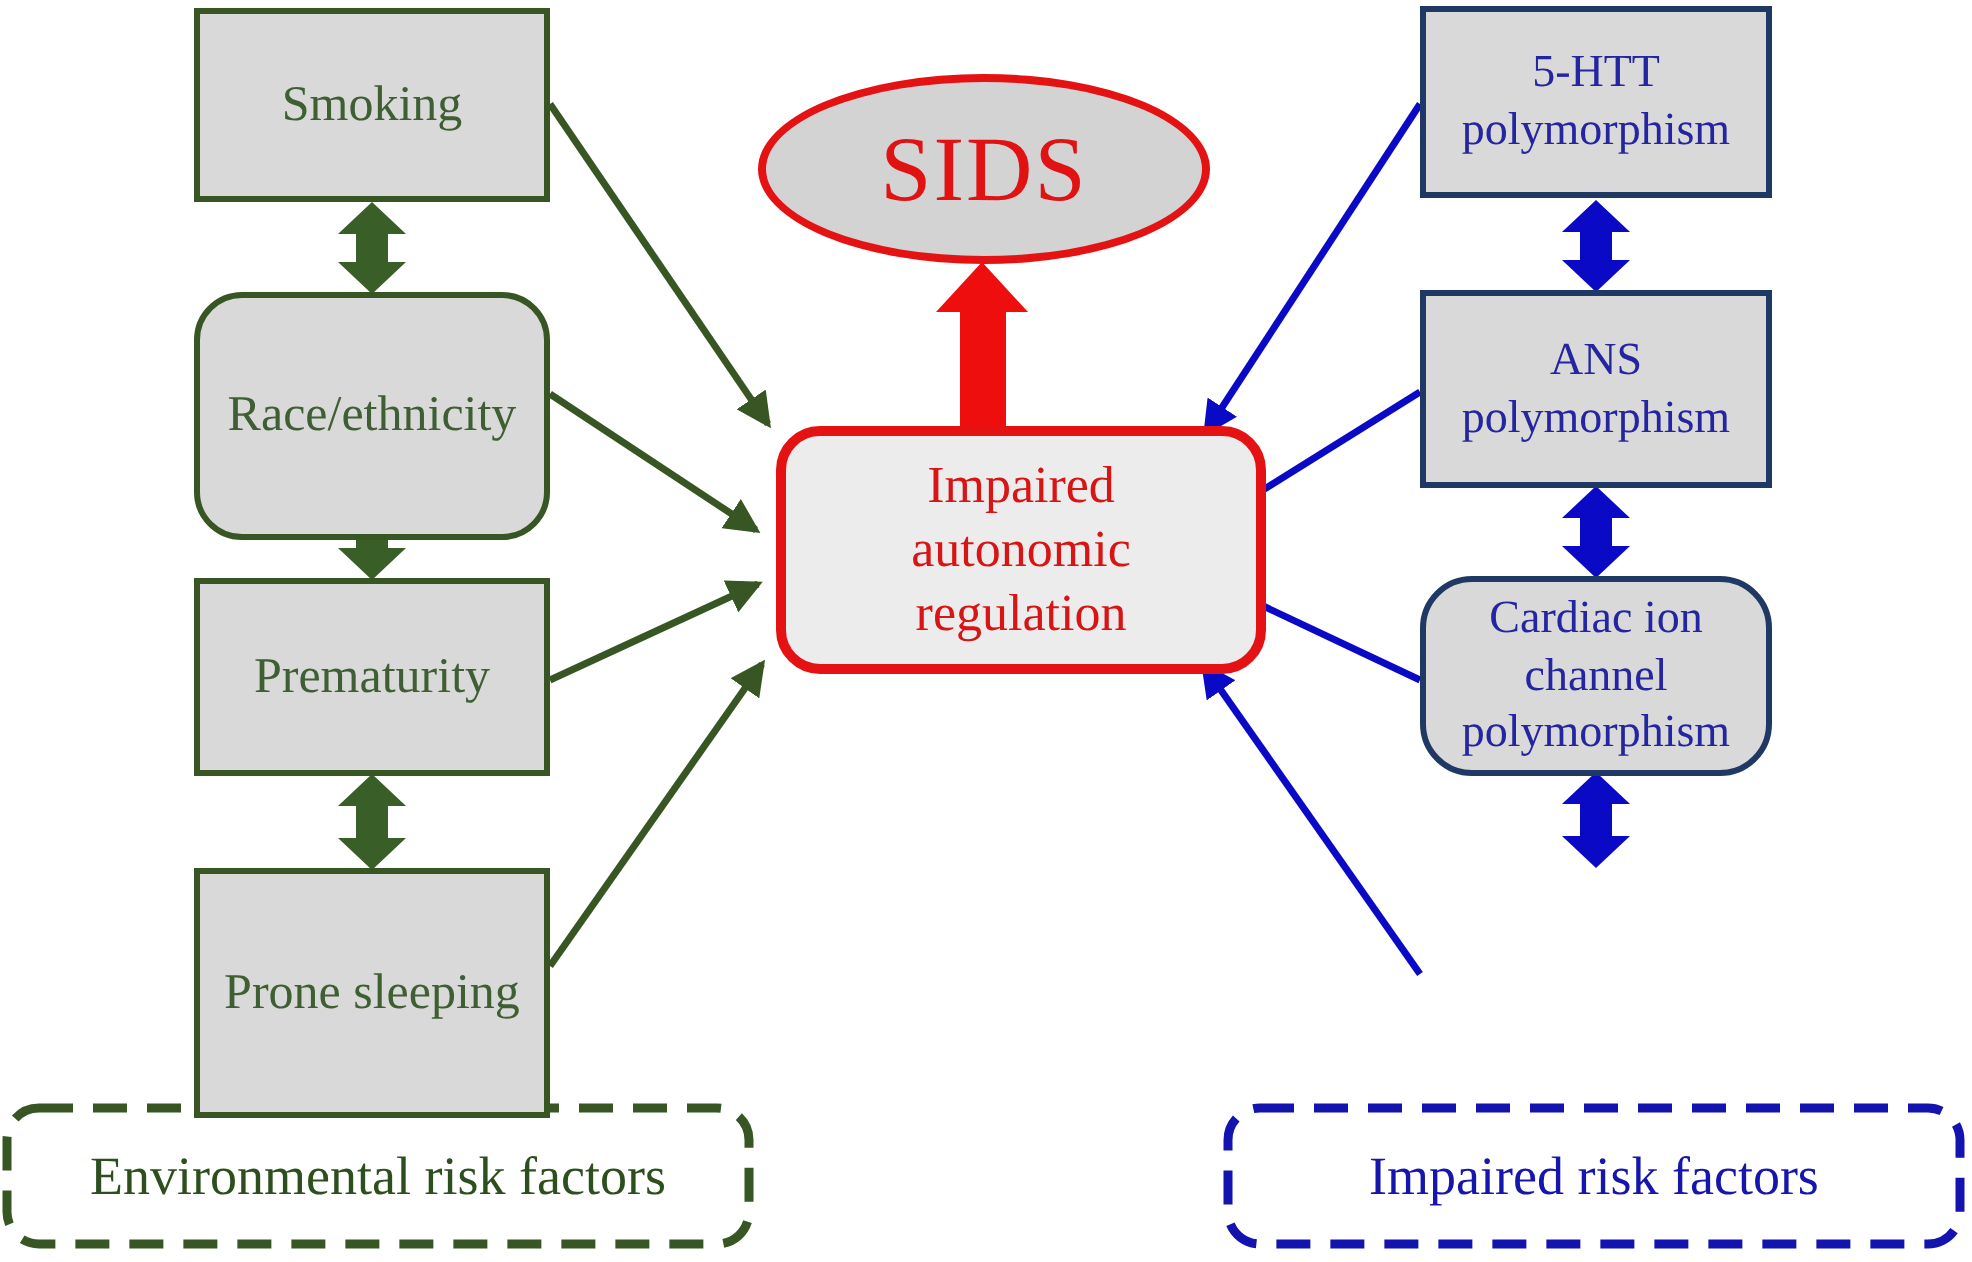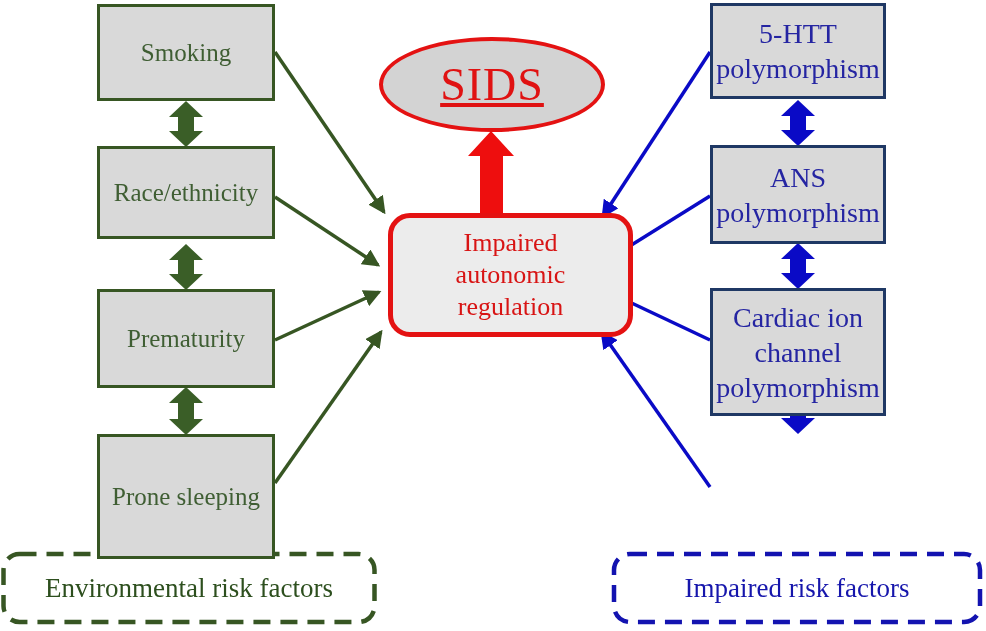--- a/index.html
+++ b/index.html
@@ -23,40 +23,40 @@
   .env-box{
     left:97px;width:178px;
     border:3px solid #375623;
     color:#3f5e33;
     font-size:25px;
   }
   .gen-box{
     left:710px;width:176px;
     border:3px solid #1f3864;
     color:#2525a2;
-    font-size:28px;
+    font-size:23px;
     padding:4px 6px;
   }
   #box-smoking{top:4px;height:97px;text-align:center;}
-  #box-race{top:146px;height:93px;}
+  #box-race{top:146px;height:124px;border-radius:24px;}
   #box-prematurity{top:289px;height:99px;}
   #box-prone{top:434px;height:125px;}
   #box-5htt{top:3px;height:96px;}
   #box-ans{top:145px;height:99px;}
-  #box-cardiac{top:288px;height:128px;}
+  #box-cardiac{top:288px;height:100px;border-radius:26px;}
   #box-complement{top:434px;height:100px;}
 
   #sids-ellipse{
     position:absolute;left:379px;top:37px;width:226px;height:95px;
     box-sizing:border-box;
     background:#d3d3d3;
     border:4px solid #e41212;
     border-radius:50%;
     display:flex;align-items:center;justify-content:center;
-    color:#e01212;font-size:46px;letter-spacing:1px;text-decoration:underline;
+    color:#e01212;font-size:46px;letter-spacing:1px;
   }
   #impaired-box{
     position:absolute;left:388px;top:213px;width:245px;height:124px;
     box-sizing:border-box;
     background:#ececec;
     border:5px solid #e41212;
     border-radius:22px;
     display:flex;align-items:center;justify-content:center;
     text-align:center;
     color:#d81414;font-size:26px;line-height:1.22;

